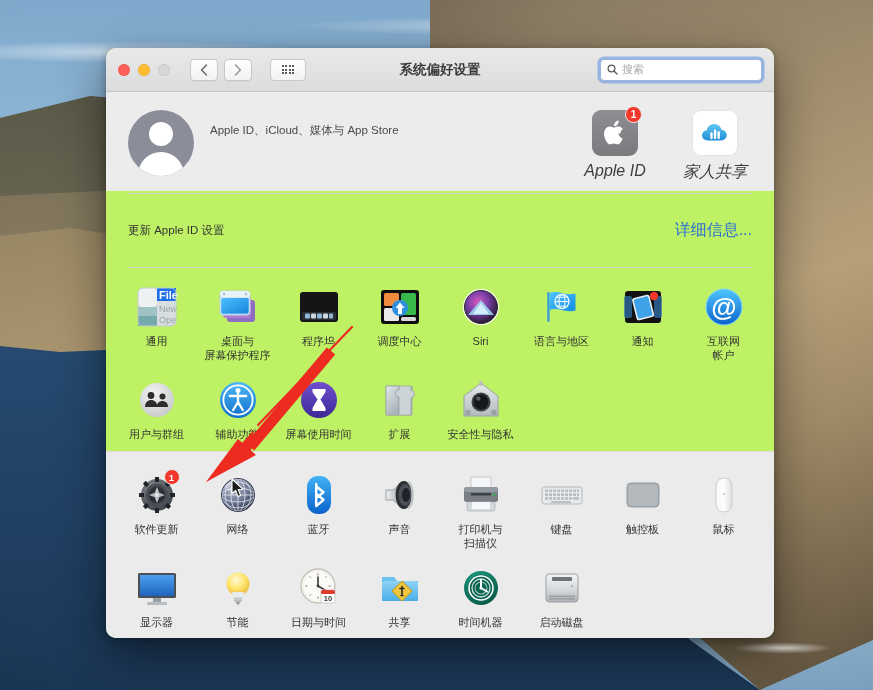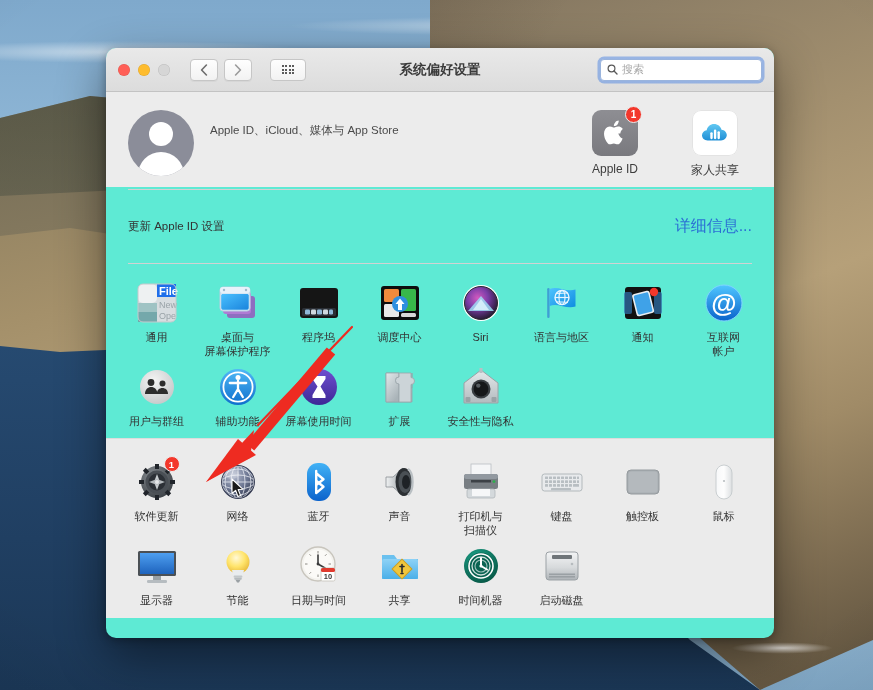--- a/index.html
+++ b/index.html
@@ -93,21 +93,21 @@
     background: radial-gradient(ellipse 120% 110% at 50% 45%, rgba(0,0,0,0) 55%, rgba(0,0,0,.18) 100%);
   }
 
   
   #prefs-window {
     position: absolute;
     left: 106px;
     top: 48px;
     width: 668px;
     height: 590px;
-    background: #5eead4;
+    background: #bef264;
     border-radius: 10px;
     box-shadow: 0 18px 48px rgba(0,0,0,.46), 0 2px 8px rgba(0,0,0,.30);
     overflow: hidden;
     display: flex;
     flex-direction: column;
   }
 
   
   .titlebar {
     height: 44px;
@@ -203,21 +203,21 @@
     position: absolute; width: 46px; height: 34px; border-radius: 23px 23px 0 0;
     background: #fff; left: 10px; top: 42px;
   }
   .acct-text { margin-left: 16px; padding-top: 10px; }
   .acct-name { font-size: 19px; color: #2e2e2e; letter-spacing: .1px; }
   .acct-sub  { font-size: 11.5px; color: #4a4a4a; margin-top: 5px; }
 
   .acct-actions { margin-left: auto; display: flex; gap: 26px; padding-top: 2px; }
   .acct-action { width: 74px; text-align: center; }
   .acct-action .ico-box { position: relative; width: 46px; height: 46px; margin: 0 auto 6px; }
-  .acct-action .lbl { font-size: 12px; color: #3d3d3d; }
+  .acct-action .lbl { font-size: 16px; color: #3d3d3d; font-style: italic; }
 
   .appleid-tile {
     width: 46px; height: 46px; border-radius: 9px;
     background: linear-gradient(180deg, #8e8e93, #79797e);
     display: flex; align-items: center; justify-content: center;
   }
   .family-tile {
     width: 46px; height: 46px; border-radius: 9px;
     background: #ffffff;
     display: flex; align-items: center; justify-content: center;
@@ -243,21 +243,21 @@
   }
   .update-text { font-size: 11.5px; color: #333; }
   .update-link { margin-left: auto; font-size: 16px; color: #2b6fd4; }
 
   
   .grid-section { padding: 14px 10px 10px; }
   .grid-section.sec-b { border-top: 1px solid #dcdcdc; background: #ebebeb; padding-top: 18px; }
   .icon-grid {
     display: grid;
     grid-template-columns: repeat(8, 1fr);
-    row-gap: 3px;
+    row-gap: 12px;
   }
   .pref-item {
     display: flex; flex-direction: column; align-items: center;
     padding: 2px 2px 0;
   }
   .pref-ico { width: 46px; height: 46px; position: relative; }
   .pref-lbl {
     margin-top: 5px; font-size: 11px; color: #333; text-align: center;
     line-height: 1.25; max-width: 78px;
   }

